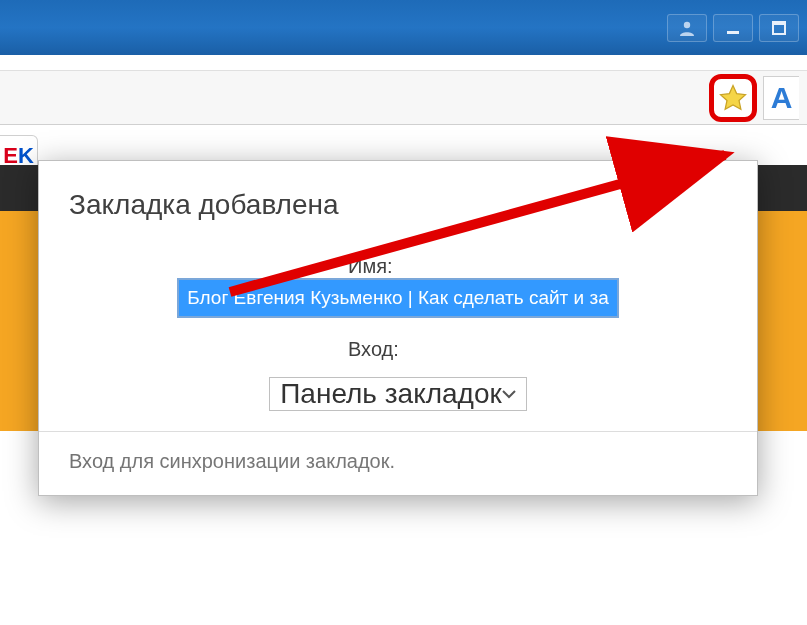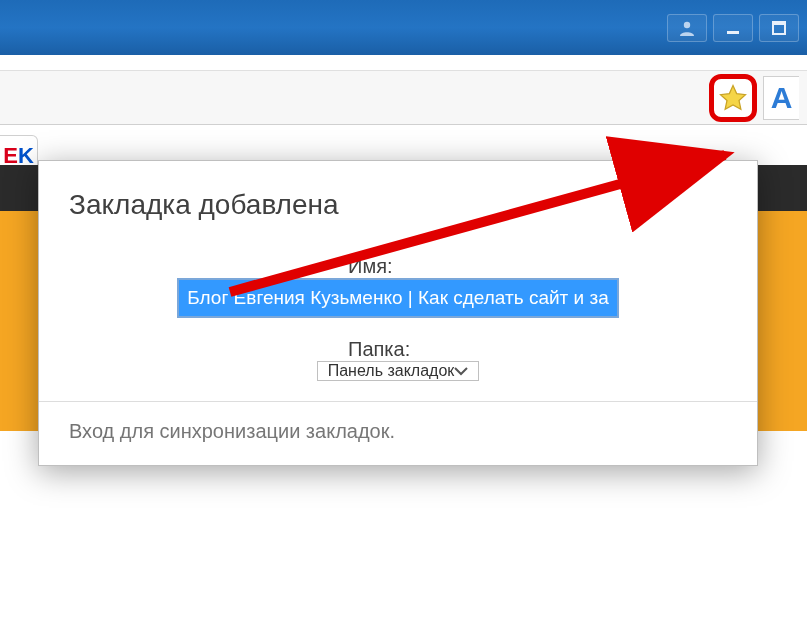--- a/index.html
+++ b/index.html
@@ -138,22 +138,23 @@
     }
     .folder-select {
       flex: 1;
       height: 40px;
       border: 1px solid #c0c0c0;
       background: #fff;
       display: flex;
       align-items: center;
       justify-content: space-between;
       padding: 0 10px;
-      font-size: 16px;
+      font-size: 28px;
       color: #333;
+      margin-top: 16px;
     }
     .buttons-row {
       display: flex;
       justify-content: flex-end;
       gap: 18px;
       margin-left: 100px;
       margin-top: 6px;
       margin-bottom: 28px;
     }
     .btn {
@@ -235,21 +236,21 @@
 
 <div class="popup">
   <div class="popup-title">Закладка добавлена</div>
 
   <div class="form-row">
     <div class="form-label">Имя:</div>
     <div class="name-input">Блог Евгения Кузьменко | Как сделать сайт и за</div>
   </div>
 
   <div class="form-row">
-    <div class="form-label">Папка:</div>
+    <div class="form-label">Вход:</div>
     <div class="folder-select">
       <span>Панель закладок</span>
       <svg width="14" height="10" viewBox="0 0 14 10">
         <path d="M1 2 L7 8 L13 2" fill="none" stroke="#555" stroke-width="2"></path>
       </svg>
     </div>
   </div>
 
 
   <div class="popup-divider"></div>

